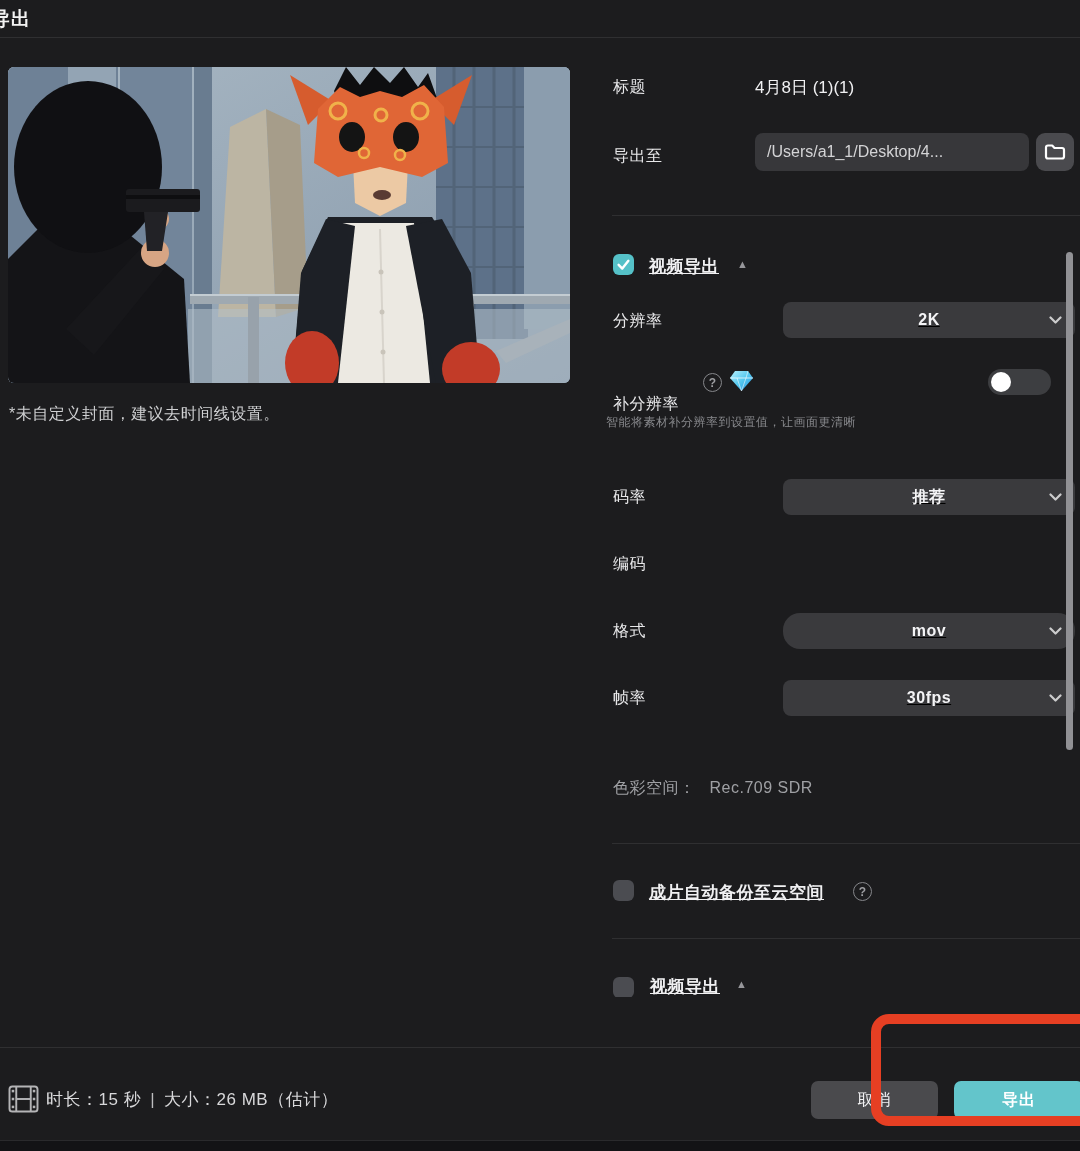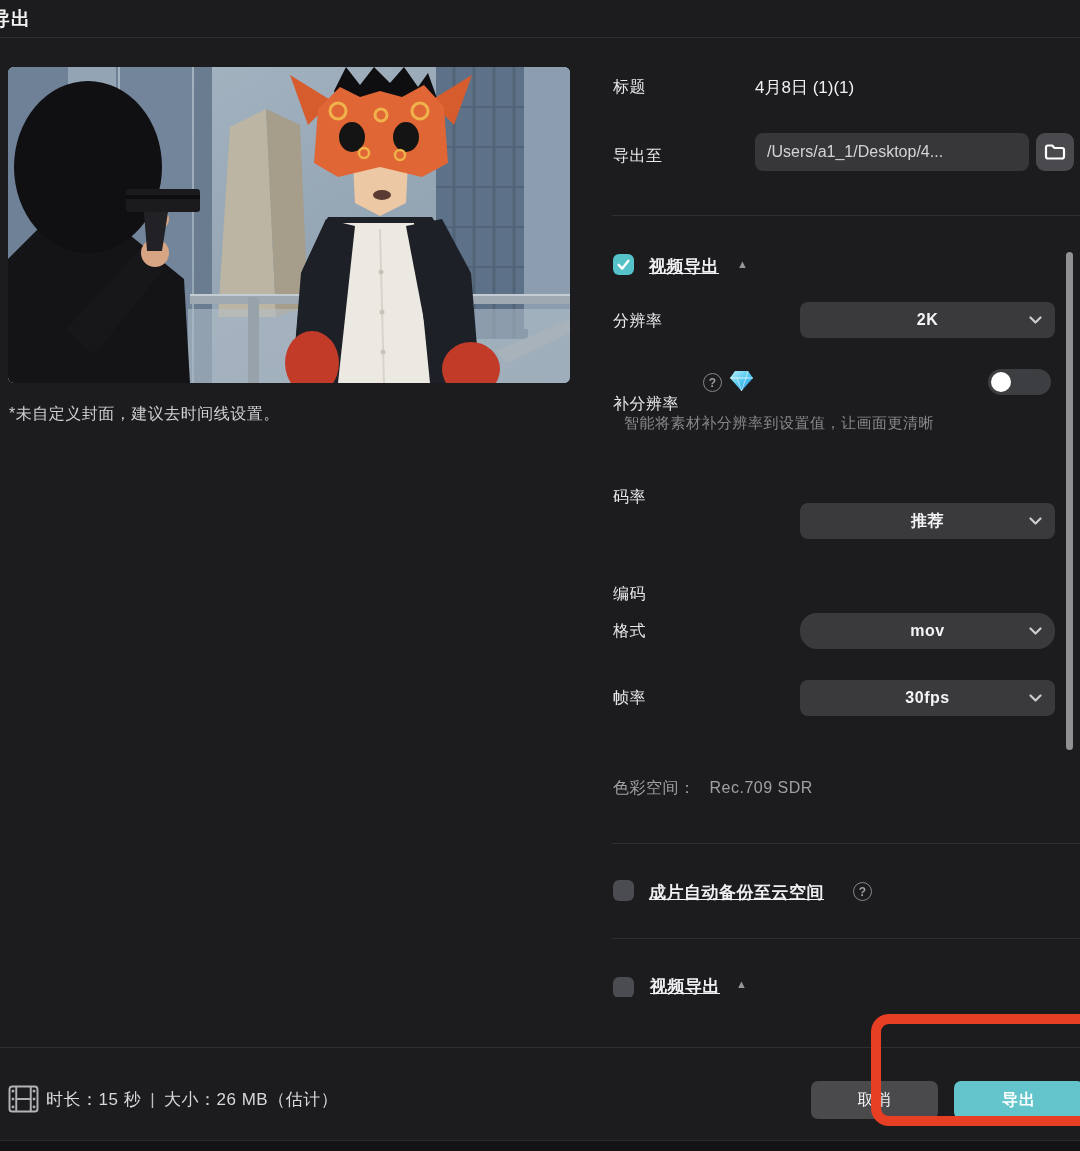--- a/index.html
+++ b/index.html
@@ -23,30 +23,30 @@
   .path-box { position:absolute; left:755px; top:133px; width:274px; height:38px; background:#37373a; border-radius:8px; display:flex; align-items:center; padding:0 12px; }
   .path-box span { font-size:16px; color:#d4d4d6; white-space:nowrap; overflow:hidden; }
   .folder-btn { position:absolute; left:1036px; top:133px; width:38px; height:38px; background:#4a4a4e; border-radius:9px; display:flex; align-items:center; justify-content:center; cursor:pointer; }
 
   .checkbox { position:absolute; width:21px; height:21px; border-radius:6px; }
   .checkbox.on { background:#55c1c8; display:flex; align-items:center; justify-content:center; }
   .checkbox.off { background:#4b4c51; }
   .section-label { position:absolute; font-size:17px; font-weight:700; color:#f0f0f2; letter-spacing:.5px;text-decoration:underline; }
   .tri { position:absolute; font-size:11px; color:#96969a; }
 
-  .dropdown { position:absolute; left:800px; width:255px; height:36px; background:#3a3a3d; border-radius:8px; display:flex; align-items:center; justify-content:center; cursor:pointer; }
+  .dropdown { position:absolute; left:783px; width:292px; height:36px; background:#3a3a3d; border-radius:8px; display:flex; align-items:center; justify-content:center; cursor:pointer;text-decoration:underline; }
   .dropdown .val { font-size:16px; font-weight:700; color:#f4f4f6; letter-spacing:.5px; }
   .dropdown .chev { position:absolute; right:13px; top:50%; transform:translateY(-50%); display:flex; }
 
   .qicon { position:absolute; width:19px; height:19px; border:1.5px solid #85868a; border-radius:50%; color:#9d9ea2; font-size:12px; font-weight:700; display:flex; align-items:center; justify-content:center; }
 
   .toggle { position:absolute; left:988px; top:369px; width:63px; height:26px; background:#3d3e41; border-radius:13px; cursor:pointer; }
   .toggle .knob { position:absolute; left:3px; top:3px; width:20px; height:20px; border-radius:50%; background:#ffffff; }
 
-  .desc { position:absolute; left:624px; top:414px; font-size:15px; color:#87888c; letter-spacing:.5px; }
+  .desc { position:absolute; left:606px; top:414px; font-size:12px; color:#87888c; letter-spacing:.5px; }
 
   .cs-row { position:absolute; left:613px; top:778px; font-size:16px; color:#9fa0a4; letter-spacing:.5px; }
   .cs-row .cs-val { margin-left:14px; }
 
   .audio-clip { position:absolute; left:612px; top:974px; width:420px; height:23px; overflow:hidden; }
 
   .scrollbar { position:absolute; left:1066px; top:252px; width:7px; height:498px; border-radius:4px; background:#919195; }
 
   
   .footer-text { position:absolute; left:46px; top:1088px; font-size:17px; color:#d8d8da; letter-spacing:.5px; }
@@ -186,30 +186,30 @@
     <polygon points="6,1 19,1 24,8 12.5,21 1,8" fill="url(#gem)"></polygon>
     <polyline points="1,8 24,8" stroke="#ffffff" stroke-width="1" opacity="0.7"></polyline>
     <polyline points="8,8 12.5,21 17,8 19,1" fill="none" stroke="#ffffff" stroke-width="1" opacity="0.55"></polyline>
   </svg>
   <div class="toggle">
     <div class="knob"></div>
   </div>
   <div class="desc">智能将素材补分辨率到设置值，让画面更清晰</div>
 
   <div class="flabel" style="top:487px;">码率</div>
-  <div class="dropdown" style="top:479px;margin-top:24px;">
+  <div class="dropdown" style="top:479px;">
     <span class="val">推荐</span>
     <span class="chev">
       <svg width="13" height="8" viewBox="0 0 13 8">
           <polyline points="1.5,1.5 6.5,6.5 11.5,1.5" fill="none" stroke="#cccccd" stroke-width="2.2" stroke-linecap="round" stroke-linejoin="round"></polyline>
         </svg>
     </span>
   </div>
 
-  <div class="flabel" style="top:584px;">编码</div>
+  <div class="flabel" style="top:554px;">编码</div>
 
   <div class="flabel" style="top:621px;">格式</div>
   <div class="dropdown" style="top:613px;border-radius:17px;">
     <span class="val">mov</span>
     <span class="chev">
       <svg width="13" height="8" viewBox="0 0 13 8">
           <polyline points="1.5,1.5 6.5,6.5 11.5,1.5" fill="none" stroke="#cccccd" stroke-width="2.2" stroke-linecap="round" stroke-linejoin="round"></polyline>
         </svg>
     </span>
   </div>

